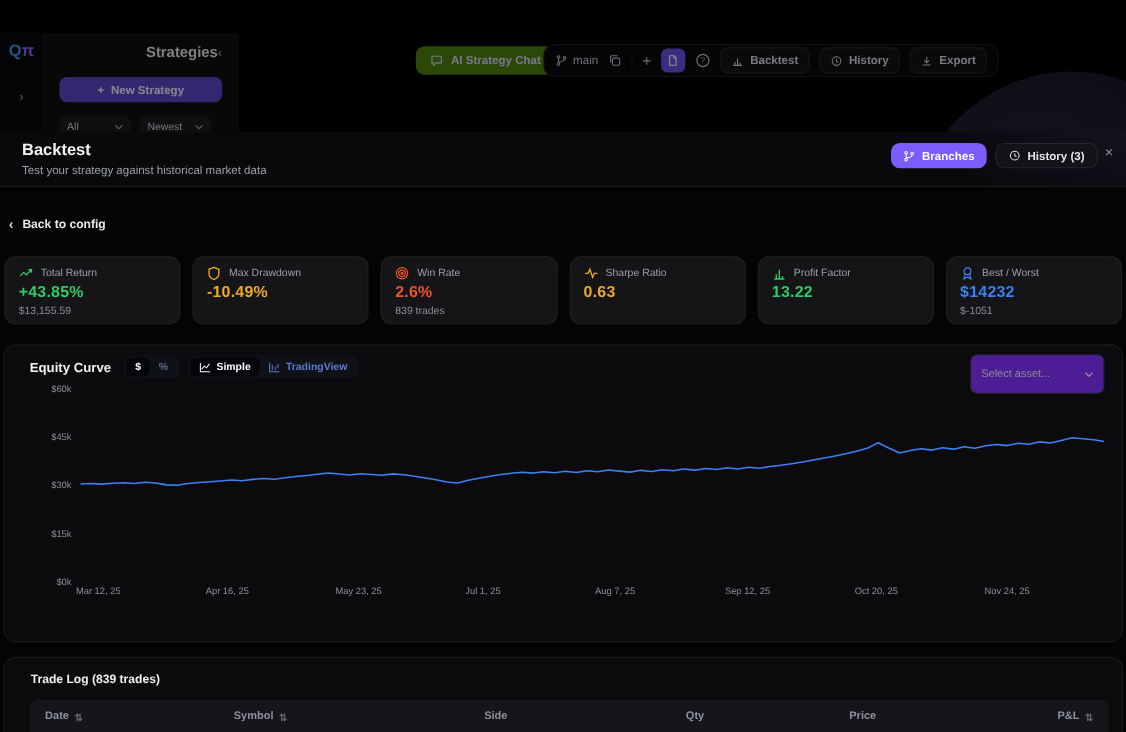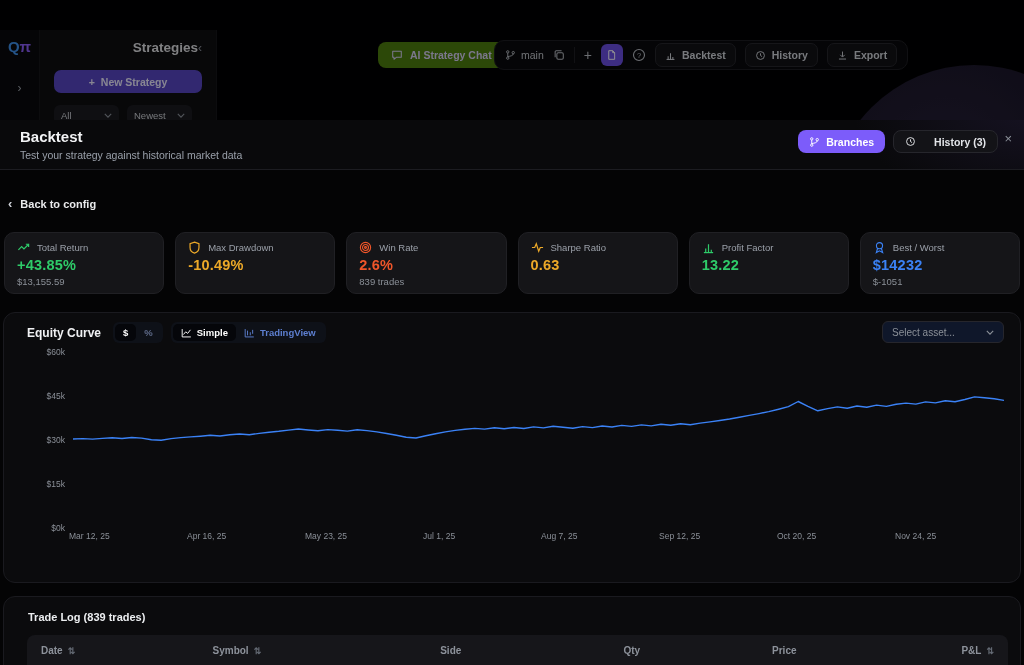--- a/index.html
+++ b/index.html
@@ -49,21 +49,21 @@
     padding:8px 0 0 20px; position:relative;
     background-image:radial-gradient(260px 140px at 101% -20%, rgba(80,60,140,0.18), transparent 70%); }
   .m-title { font-size:15px; font-weight:bold; color:#f2f3f5; }
   .m-sub { font-size:10.5px; color:#9aa0aa; margin-top:4px; }
   .mh-actions { position:absolute; right:26px; top:10px; display:flex; gap:8px; }
   .branches-btn { height:23px; padding:0 11px; background:#7c5cfa; border:none; border-radius:8px;
     color:#fff; font-size:10.5px; font-weight:bold; display:flex; align-items:center; gap:6px;
     cursor:pointer; font-family:inherit; }
   .mh-history-btn { height:23px; padding:0 11px; background:#131317; border:1px solid #26262c;
     border-radius:8px; color:#e3e5e9; font-size:10.5px; font-weight:bold; display:flex;
-    align-items:center; gap:18px; cursor:pointer; font-family:inherit; }
+    align-items:center; gap:6px; cursor:pointer; font-family:inherit; }
   .close-x { position:absolute; right:12px; top:11px; color:#8d929b; font-size:13px; cursor:pointer; }
 
   .back-link { margin:26px 0 0 8px; display:inline-flex; align-items:center; gap:8px;
     font-size:11px; font-weight:bold; color:#e9eaec; cursor:pointer; }
   .back-chev { font-size:13px; color:#cfd2d8; }
 
   .stats { margin:20px 4px 0; display:grid; grid-template-columns:repeat(6,1fr); gap:11px; height:60px; }
   .card { background:#151518; border:1px solid #202024; border-radius:10px; padding:8px 12px 6px; }
   .card-head { display:flex; align-items:center; gap:7px; }
   .card-label { font-size:9.5px; color:#9ba0a9; }
@@ -75,22 +75,22 @@
   .panel { margin:20px 3px 0; background:#0b0b0d; border:1px solid #1a1a1f; border-radius:12px;padding-left:11px; }
   .equity { height:271px; padding-top:9px; }
   .eq-head { display:flex; align-items:center; padding:0 12px; position:relative; }
   .eq-title { font-size:12px; font-weight:bold; color:#f0f1f3; margin-right:12px; }
   .pill-group { display:flex; background:#12172385; border-radius:6px; padding:2px; }
   .pill { height:17px; padding:0 8px; display:flex; align-items:center; gap:5px; font-size:9.5px;
     border-radius:5px; color:#5f6b8a; cursor:pointer; font-weight:bold; }
   .pill.active { background:#05060a; color:#fff; }
   .pill.tv { color:#5d7fd0; }
   .gap8 { width:8px; }
-  .asset-select { position:absolute; right:16px; top:-1px; width:122px; height:22px;
-    background:#0f172a; border:1px solid #26262c; border-radius:6px; display:flex;
+  .asset-select { position:absolute; right:16px; top:-1px; width:122px; height:36px;
+    background:#4c1d95; border:1px solid #26262c; border-radius:6px; display:flex;
     align-items:center; justify-content:space-between; padding:0 9px; font-size:10px;
     color:#8b9098; cursor:pointer; }
   .legend { display:flex; align-items:center; gap:7px; margin:11px 0 0 12px; font-size:9.5px; color:#8b93a4; }
   .legend-dash { width:13px; height:2px; background:#3b82f6; border-radius:1px; }
   .chart-wrap { position:relative; margin:8px 16px 0 0; height:177px; }
   .y-axis { position:absolute; left:0; top:0; width:50px; height:176px; }
   .y-tick { position:absolute; right:0; width:50px; text-align:right; font-size:8.5px; color:#8b9098;
     transform:translateY(-4px); }
   .plot { margin-left:58px; height:176px; }
   .plot svg { display:block; width:100%; height:176px; }

